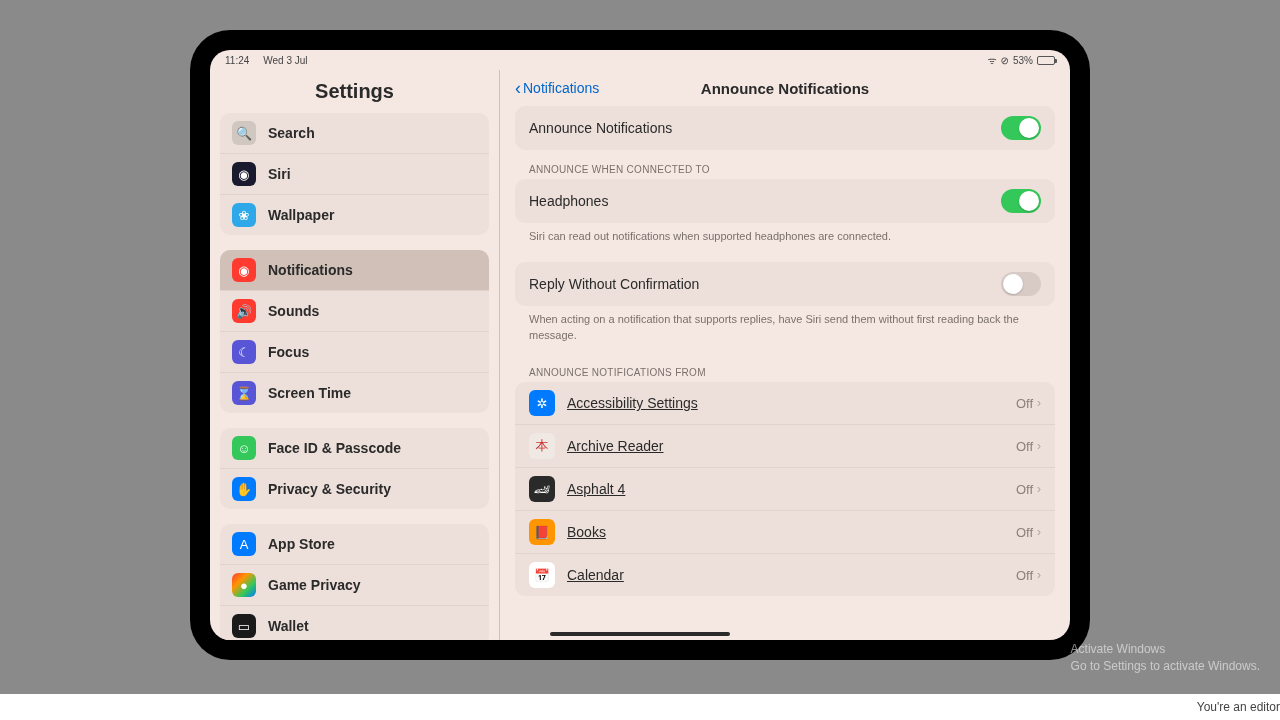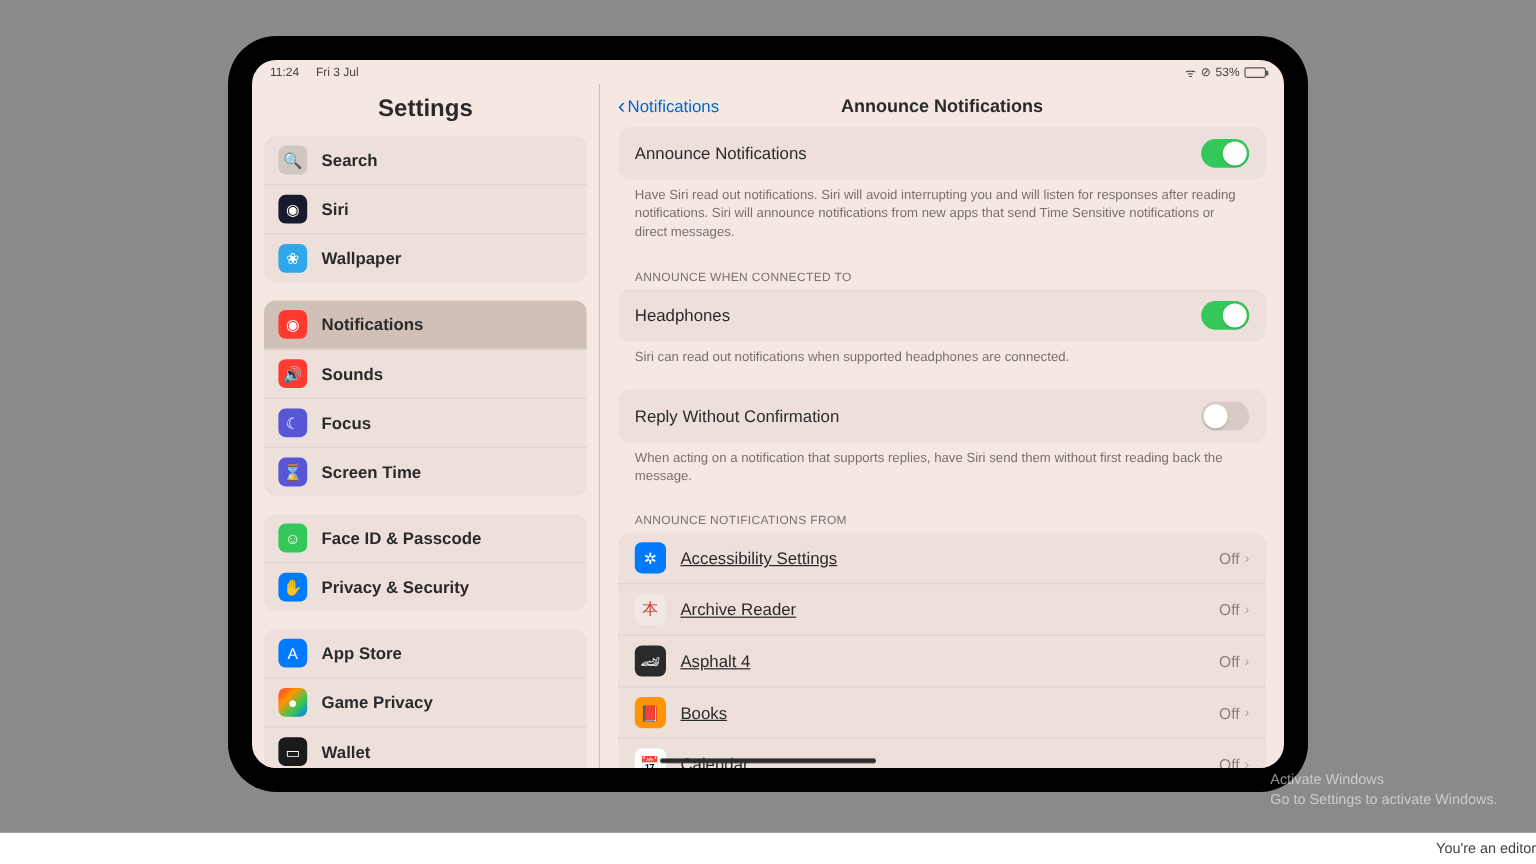--- a/index.html
+++ b/index.html
@@ -37,34 +37,34 @@
     .description { font-size: 11px; color: #7a706a; padding: 6px 14px 10px; line-height: 1.4; }
     .section-header { font-size: 10px; color: #7a706a; padding: 14px 14px 4px; text-transform: uppercase; letter-spacing: 0.3px; }
     .app-row { display: flex; align-items: center; padding: 8px 14px; border-bottom: 1px solid #e0d2cc; cursor: pointer; }
     .app-row:last-child { border-bottom: none; }
     .app-icon { width: 26px; height: 26px; border-radius: 6px; margin-right: 12px; display: flex; align-items: center; justify-content: center; font-size: 13px; color: #fff; flex-shrink: 0; }
     .app-name { flex: 1; font-size: 14px; color: #2a2a2a; text-decoration: underline; }
     .app-value { font-size: 13px; color: #8a807a; margin-right: 4px; }
     .chevron-right { color: #b0a59f; font-size: 12px; }
     .home-indicator { width: 180px; height: 4px; background: #2a2a2a; border-radius: 2px; position: absolute; bottom: 24px; left: 50%; transform: translateX(-50%); }
     .bottom-bar { background: #fff; width: 100%; text-align: right; padding: 6px 0; font-size: 12px; color: #444; margin-top: auto; }
-    .watermark { position: absolute; right: 32px; bottom: 45px; font-size: 12px; color: rgba(255,255,255,0.55); text-align: left; line-height: 1.4; }
+    .watermark { position: absolute; right: 20px; bottom: 45px; font-size: 12px; color: rgba(255,255,255,0.55); text-align: left; line-height: 1.4; }
     .battery-icon { display: inline-block; width: 18px; height: 9px; border: 1px solid #555; border-radius: 2px; position: relative; }
     .battery-icon::after { content: ''; position: absolute; right: -3px; top: 2px; width: 2px; height: 4px; background: #555; border-radius: 0 1px 1px 0; }
     .battery-fill { height: 100%; width: 53%; background: #555; }
   </style>
 </head>
 <body>
 
 <div class="ipad-frame">
   <div class="ipad-screen">
     <div class="status-bar">
       <div class="status-left">
         <span>11:24</span>
-        <span>Fri 3 Jul</span>
+        <span>Wed 3 Jul</span>
       </div>
       <div class="status-right">
         <span>ᯤ</span>
         <span>⊘</span>
         <span>53%</span>
         <span class="battery-icon"><span class="battery-fill"></span></span>
       </div>
     </div>
     <div class="main-content">
       <div class="sidebar">
@@ -139,21 +139,20 @@
         </div>
         <div class="detail-content">
           <div class="setting-card">
             <div class="setting-row">
               <span class="setting-row-label">Announce Notifications</span>
               <div class="toggle on">
                   <div class="toggle-knob"></div>
                 </div>
             </div>
           </div>
-          <div class="description">Have Siri read out notifications. Siri will avoid interrupting you and will listen for responses after reading notifications. Siri will announce notifications from new apps that send Time Sensitive notifications or direct messages.</div>
 
           <div class="section-header">ANNOUNCE WHEN CONNECTED TO</div>
           <div class="setting-card">
             <div class="setting-row">
               <span class="setting-row-label">Headphones</span>
               <div class="toggle on">
                   <div class="toggle-knob"></div>
                 </div>
             </div>
           </div>

